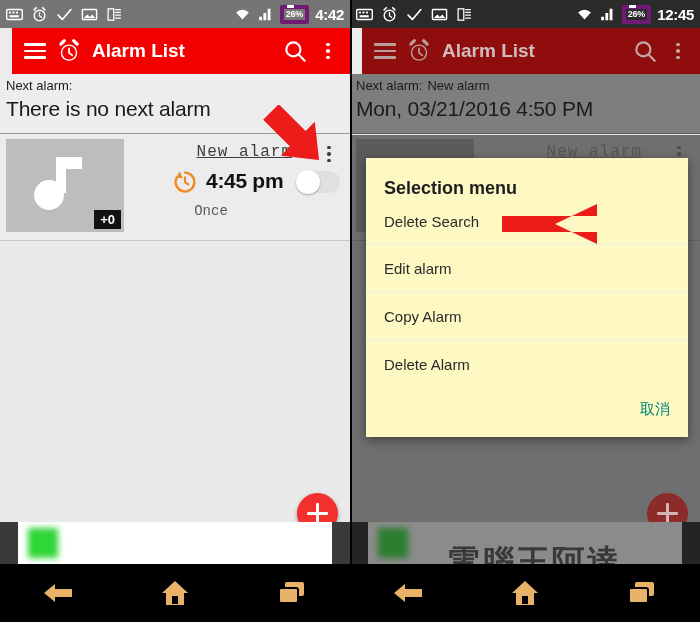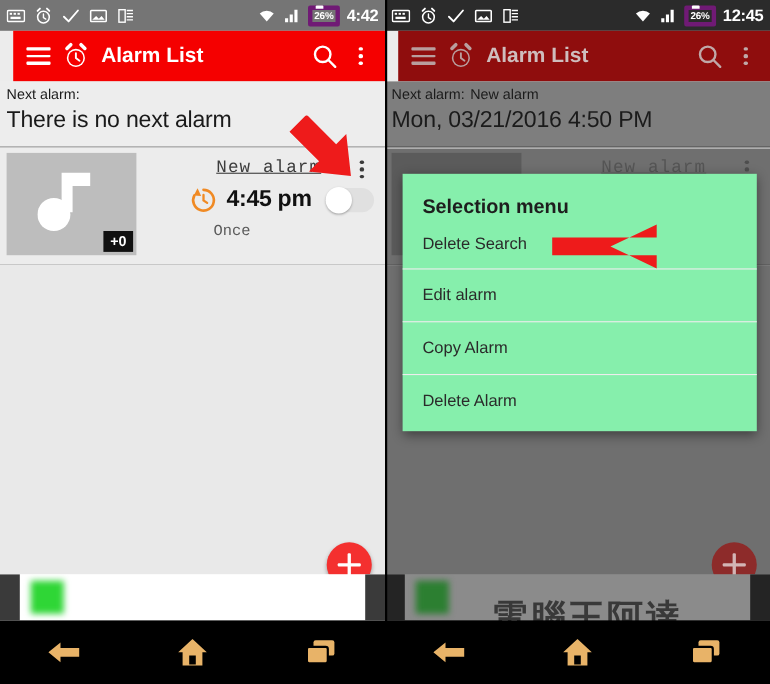--- a/index.html
+++ b/index.html
@@ -145,21 +145,21 @@
   .adtext .ln.t { width: 14%; margin-left: 72%; background: #c3dde4; }
 
   
   .navbar {
     position: absolute; left: 0; right: 0; bottom: 0; height: 58px;
     background: #000; display: flex; align-items: center; justify-content: space-around;
   }
   .navbtn { width: 44px; height: 34px; display: flex; align-items: center; justify-content: center; cursor: pointer; }
   .dialog {
     position: absolute; left: 16px; right: 12px; top: 158px;
-    background: #86efac; box-shadow: 0 3px 10px rgba(0,0,0,.45);
+    background: #fef9c3; box-shadow: 0 3px 10px rgba(0,0,0,.45);
     padding-bottom: 4px;
   }
   .dlg-title { font-size: 18px; font-weight: bold; color: #1e1e1e; padding: 20px 18px 12px 18px; }
   .dlg-item {
     font-size: 15px; color: #2a2a2a; padding: 15px 18px; border-top: 1px solid #ededed; cursor: pointer;
   }
   .dlg-item.first { border-top: none; padding-top: 2px; padding-bottom: 14px; }
   .dlg-actions { display: flex; justify-content: flex-end; padding: 12px 18px 14px 18px; }
   .dlg-cancel { color: #00857a; font-size: 15px; cursor: pointer; }
 
@@ -453,20 +453,23 @@
         </svg>
       </div>
     </div>
 
     <div class="dialog">
       <div class="dlg-title">Selection menu</div>
       <div class="dlg-item first">Delete Search</div>
       <div class="dlg-item">Edit alarm</div>
       <div class="dlg-item">Copy Alarm</div>
       <div class="dlg-item">Delete Alarm</div>
+      <div class="dlg-actions">
+        <span class="dlg-cancel">取消</span>
+      </div>
     </div>
 
     <svg class="arrow" style="left:147px; top:200px;" width="105" height="48" viewBox="0 0 105 48">
       <path d="M100 16V4L58 24l42 20V32H5v-16z" fill="#ee1b1b"></path>
     </svg>
 
   </div>
 
   <div class="divider-v"></div>
 </div>

